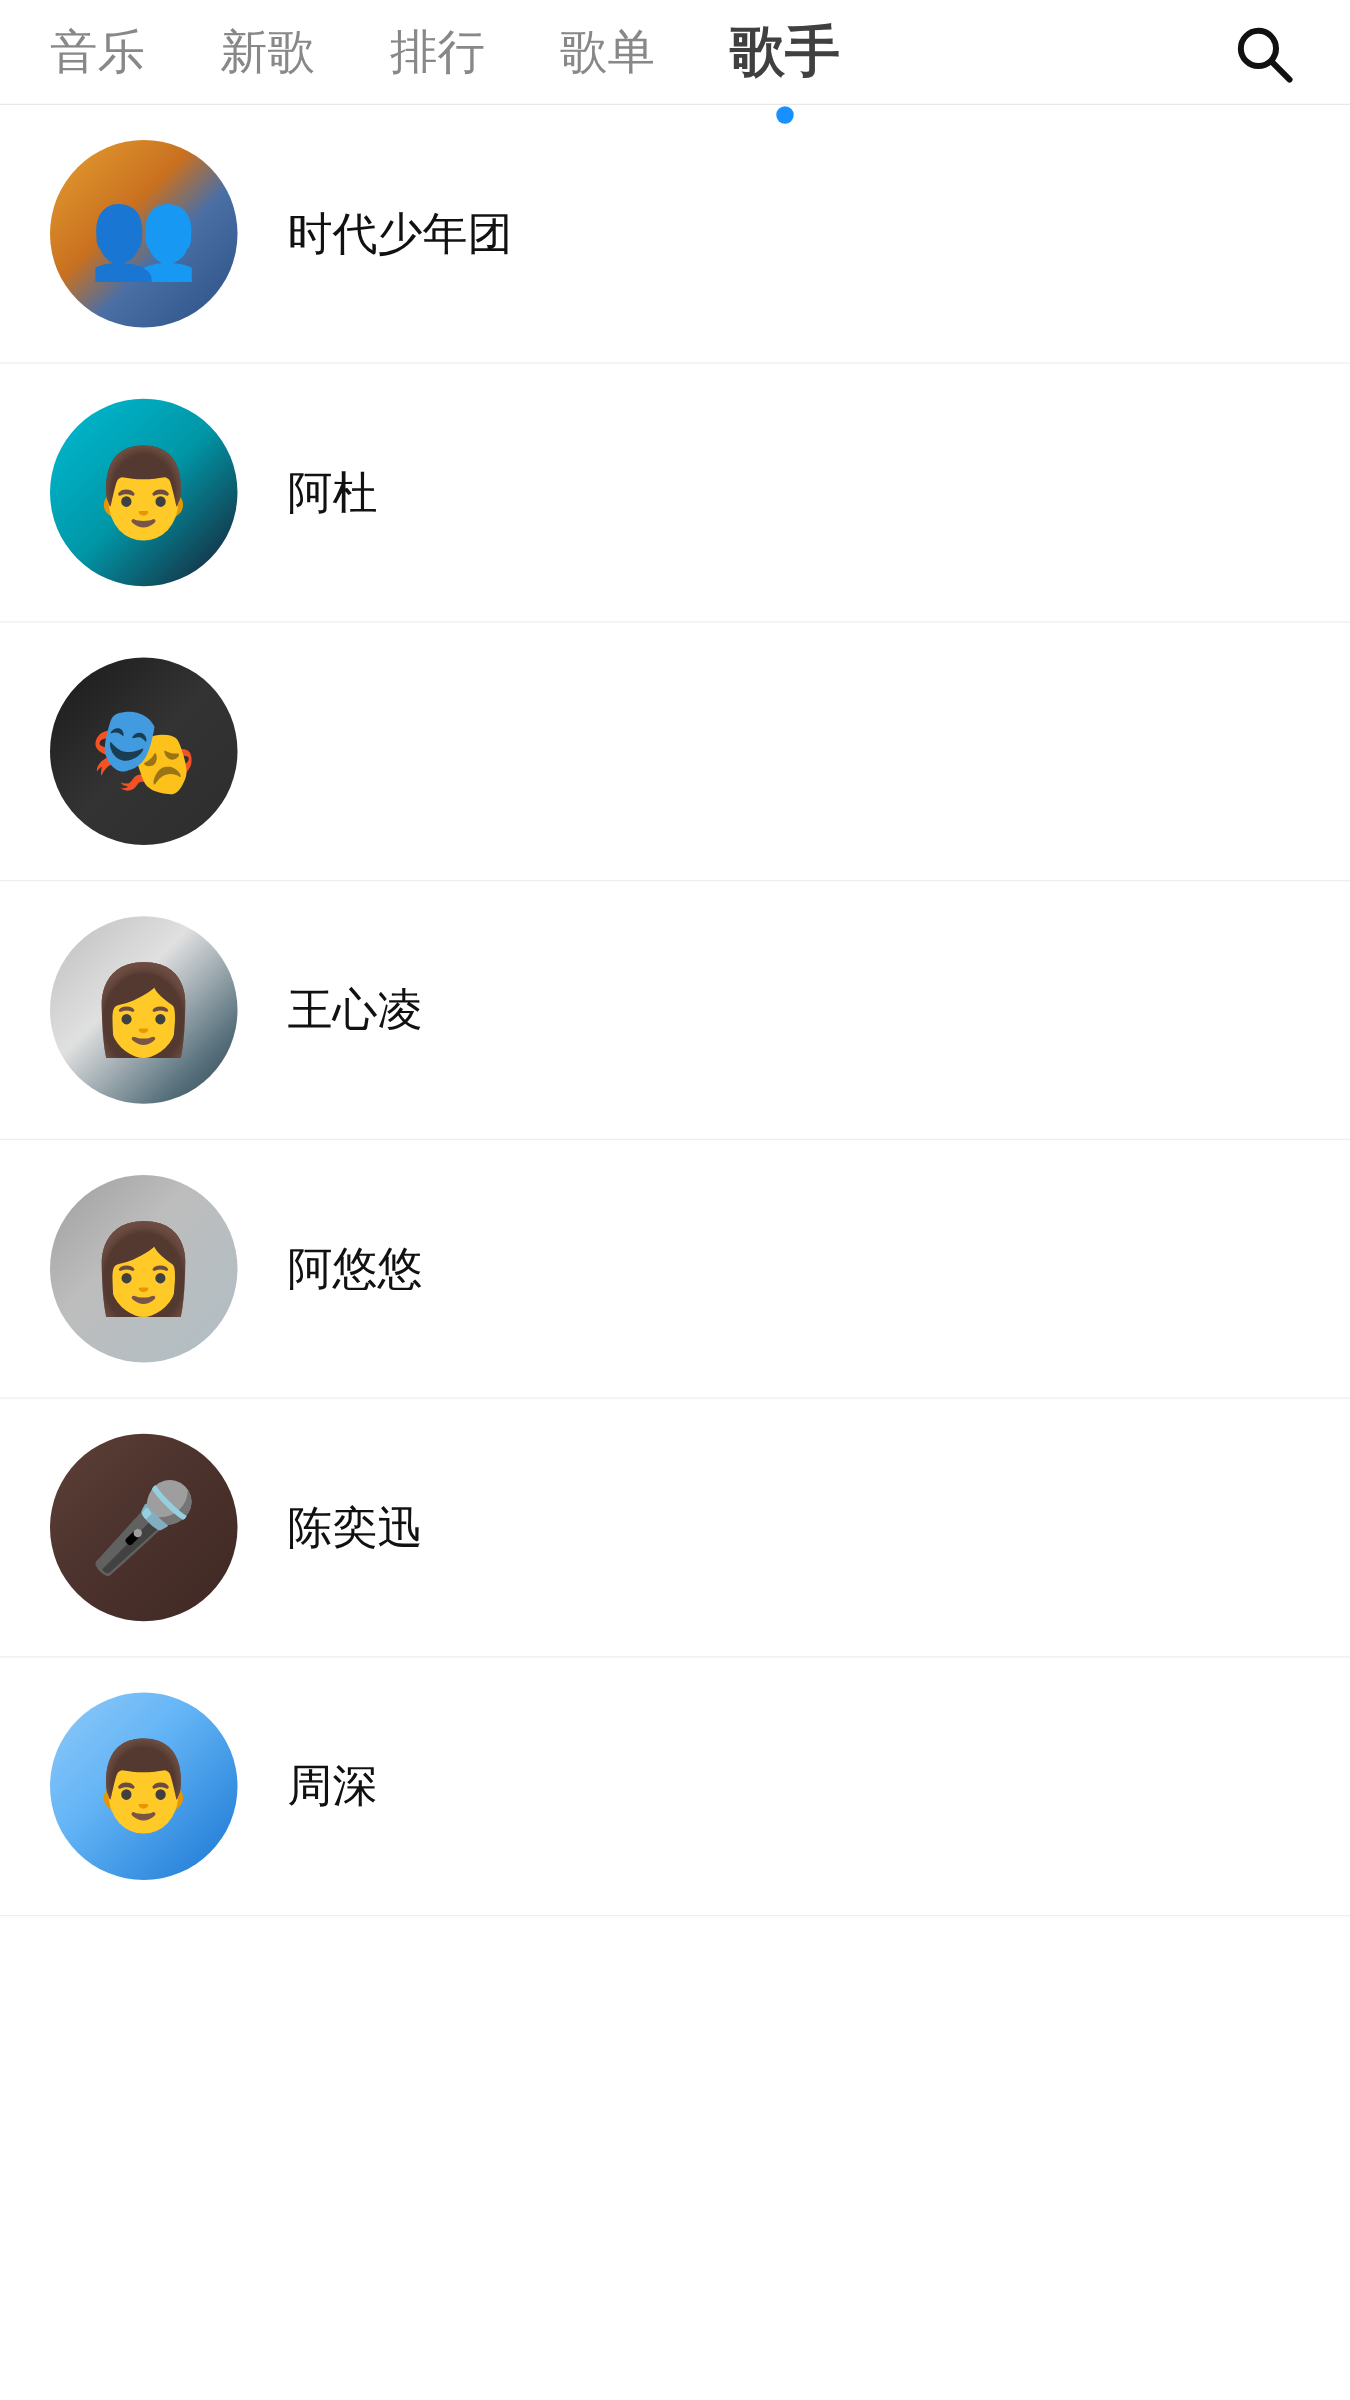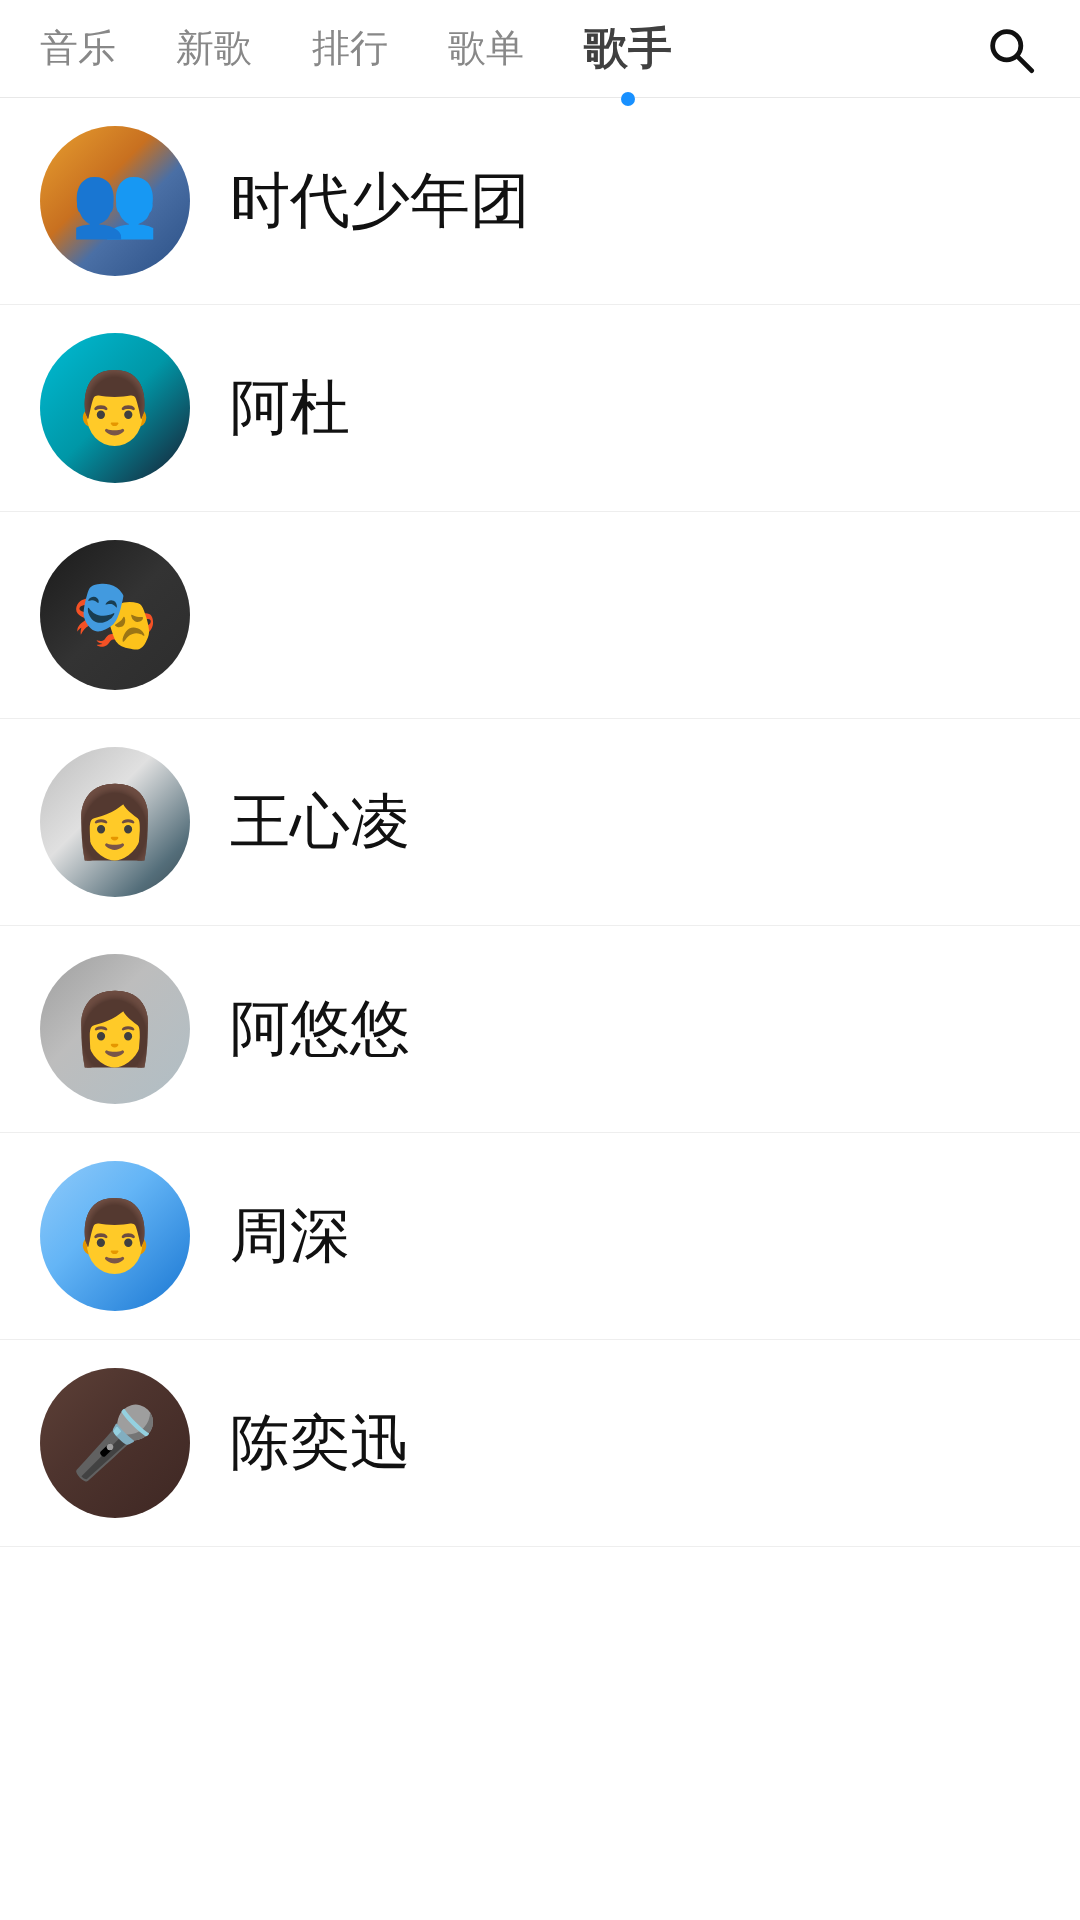--- a/index.html
+++ b/index.html
@@ -11,21 +11,21 @@
       background: #ffffff;
       font-family: -apple-system, 'PingFang SC', 'Hiragino Sans GB', 'Microsoft YaHei', sans-serif;
       color: #111111;
     }
 
     
     .top-nav {
       display: flex;
       align-items: center;
       padding: 0 40px;
-      height: 98px;
+      height: 84px;
       border-bottom: 1px solid #e8e8e8;
       position: relative;
       font-family: Liberation Mono, monospace;
     }
 
     .nav-items {
       display: flex;
       align-items: center;
       gap: 60px;
       flex: 1;
@@ -173,21 +173,21 @@
       background: linear-gradient(135deg, #5d4037 0%, #4e342e 40%, #3e2723 100%);
       position: relative;
     }
     .avatar-8::after {
       content: '🎤';
       font-size: 70px;
       position: absolute;
     }
 
     .artist-name {
-      font-size: 60px;
+      font-size: 36px;
       font-weight: 400;
       color: #111111;
       margin-left: 40px;
     }
   </style>
 </head>
 <body>
 
 <nav class="top-nav">
   <div class="nav-items">
@@ -219,20 +219,20 @@
     </li>
     <li class="artist-item">
       <div class="artist-avatar avatar-6"></div>
       <span class="artist-name">王心凌</span>
     </li>
     <li class="artist-item">
       <div class="artist-avatar avatar-5"></div>
       <span class="artist-name">阿悠悠</span>
     </li>
     <li class="artist-item">
+      <div class="artist-avatar avatar-8"></div>
+      <span class="artist-name">陈奕迅</span>
+    </li>
+    <li class="artist-item">
       <div class="artist-avatar avatar-7"></div>
       <span class="artist-name">周深</span>
     </li>
-    <li class="artist-item">
-      <div class="artist-avatar avatar-8"></div>
-      <span class="artist-name">陈奕迅</span>
-    </li>
   </ul>
 
 </body></html>

